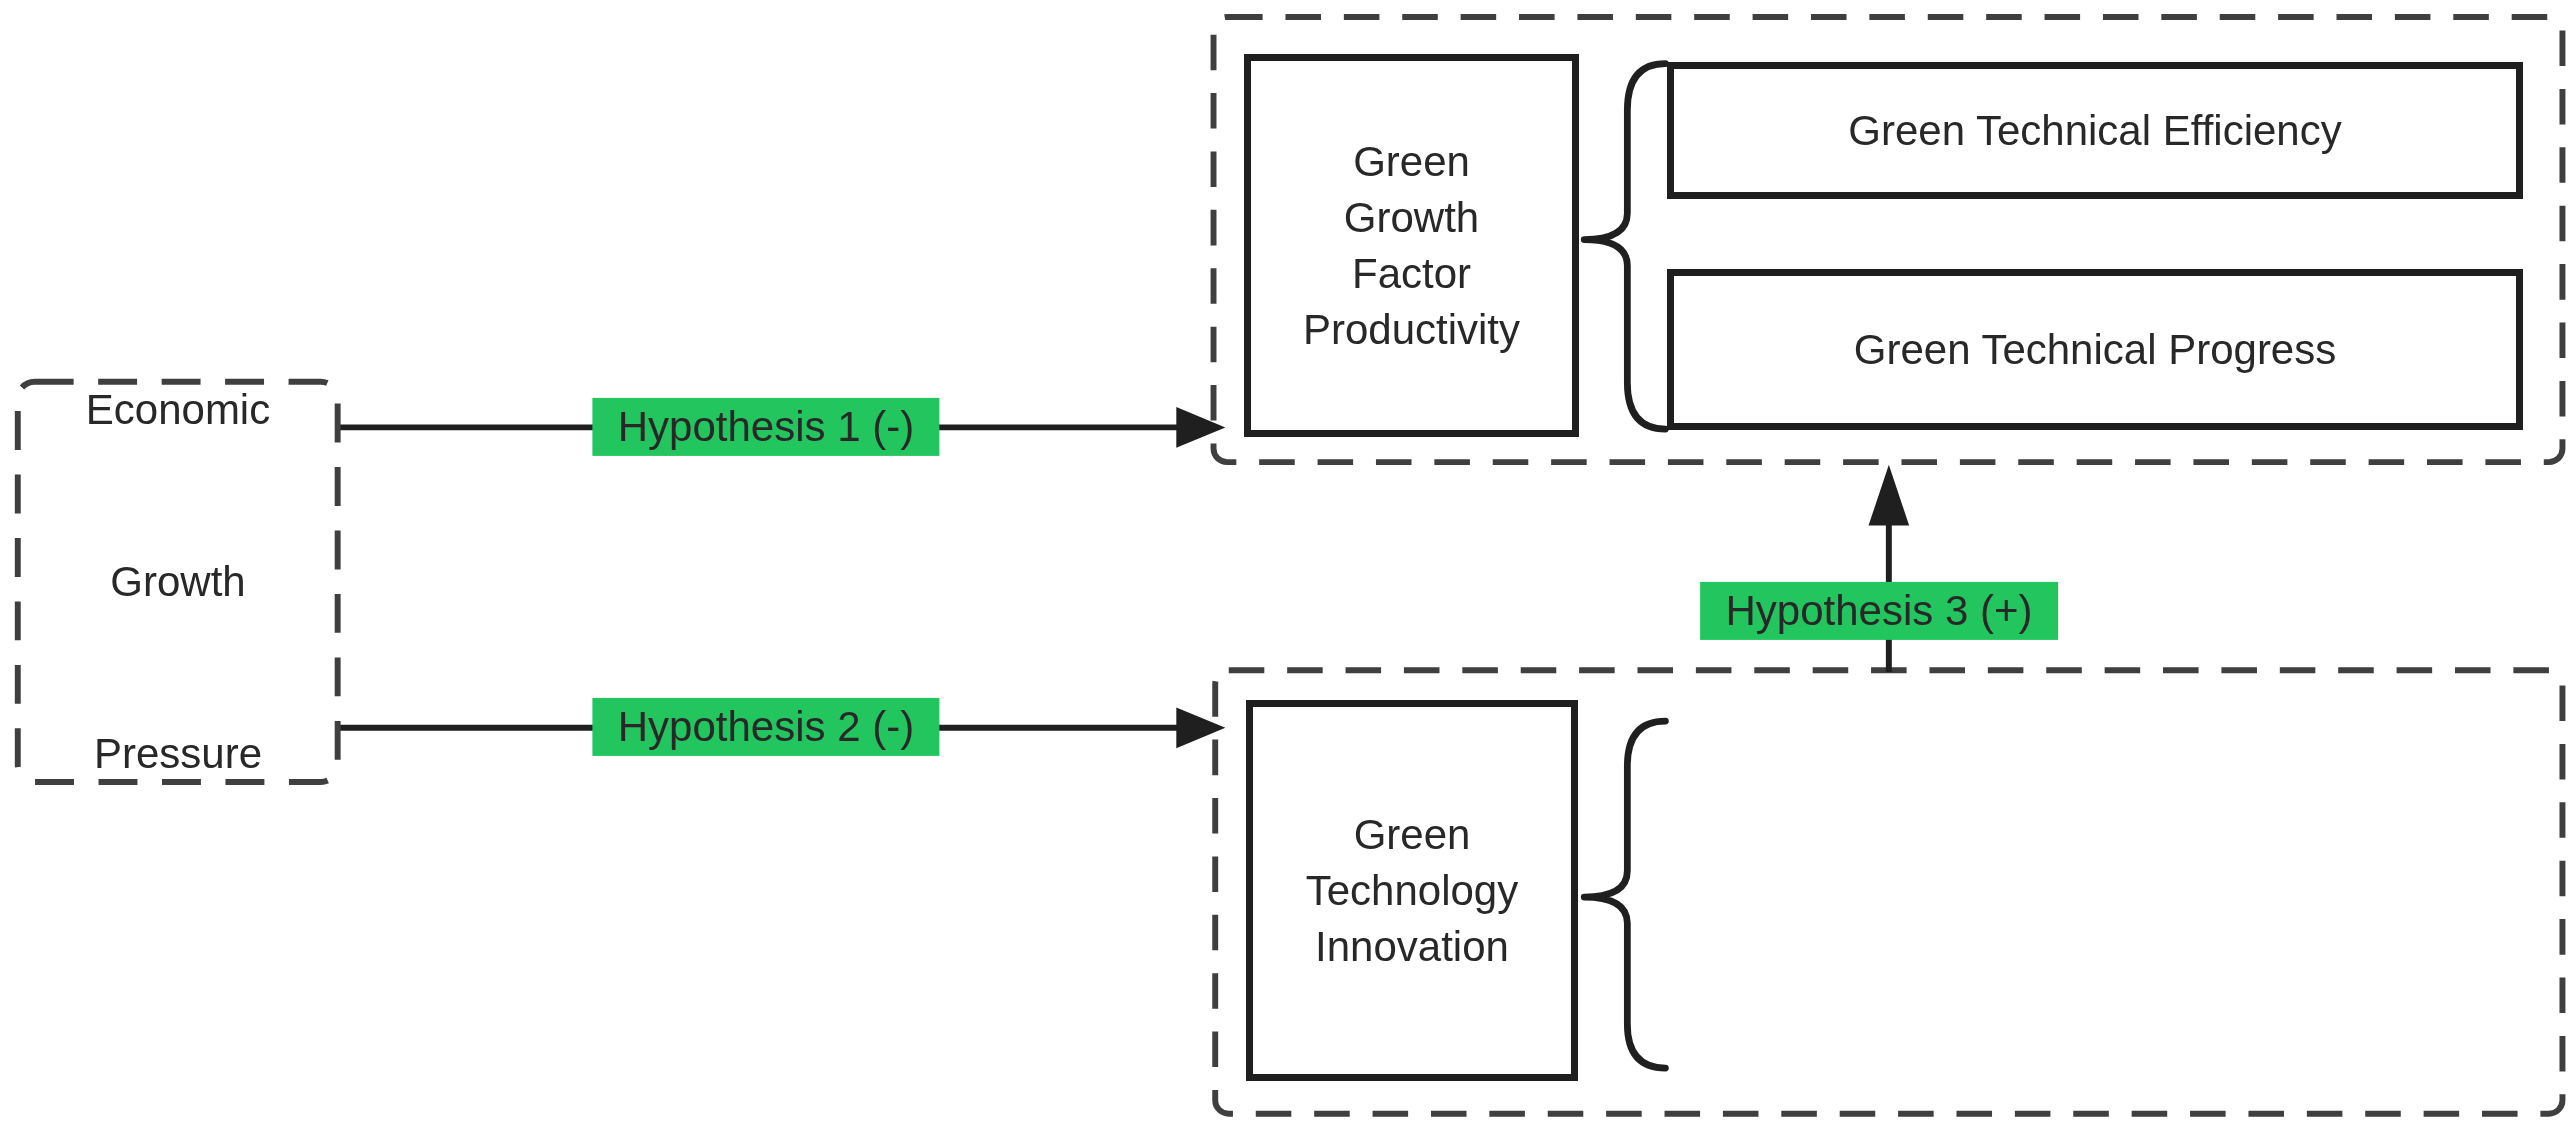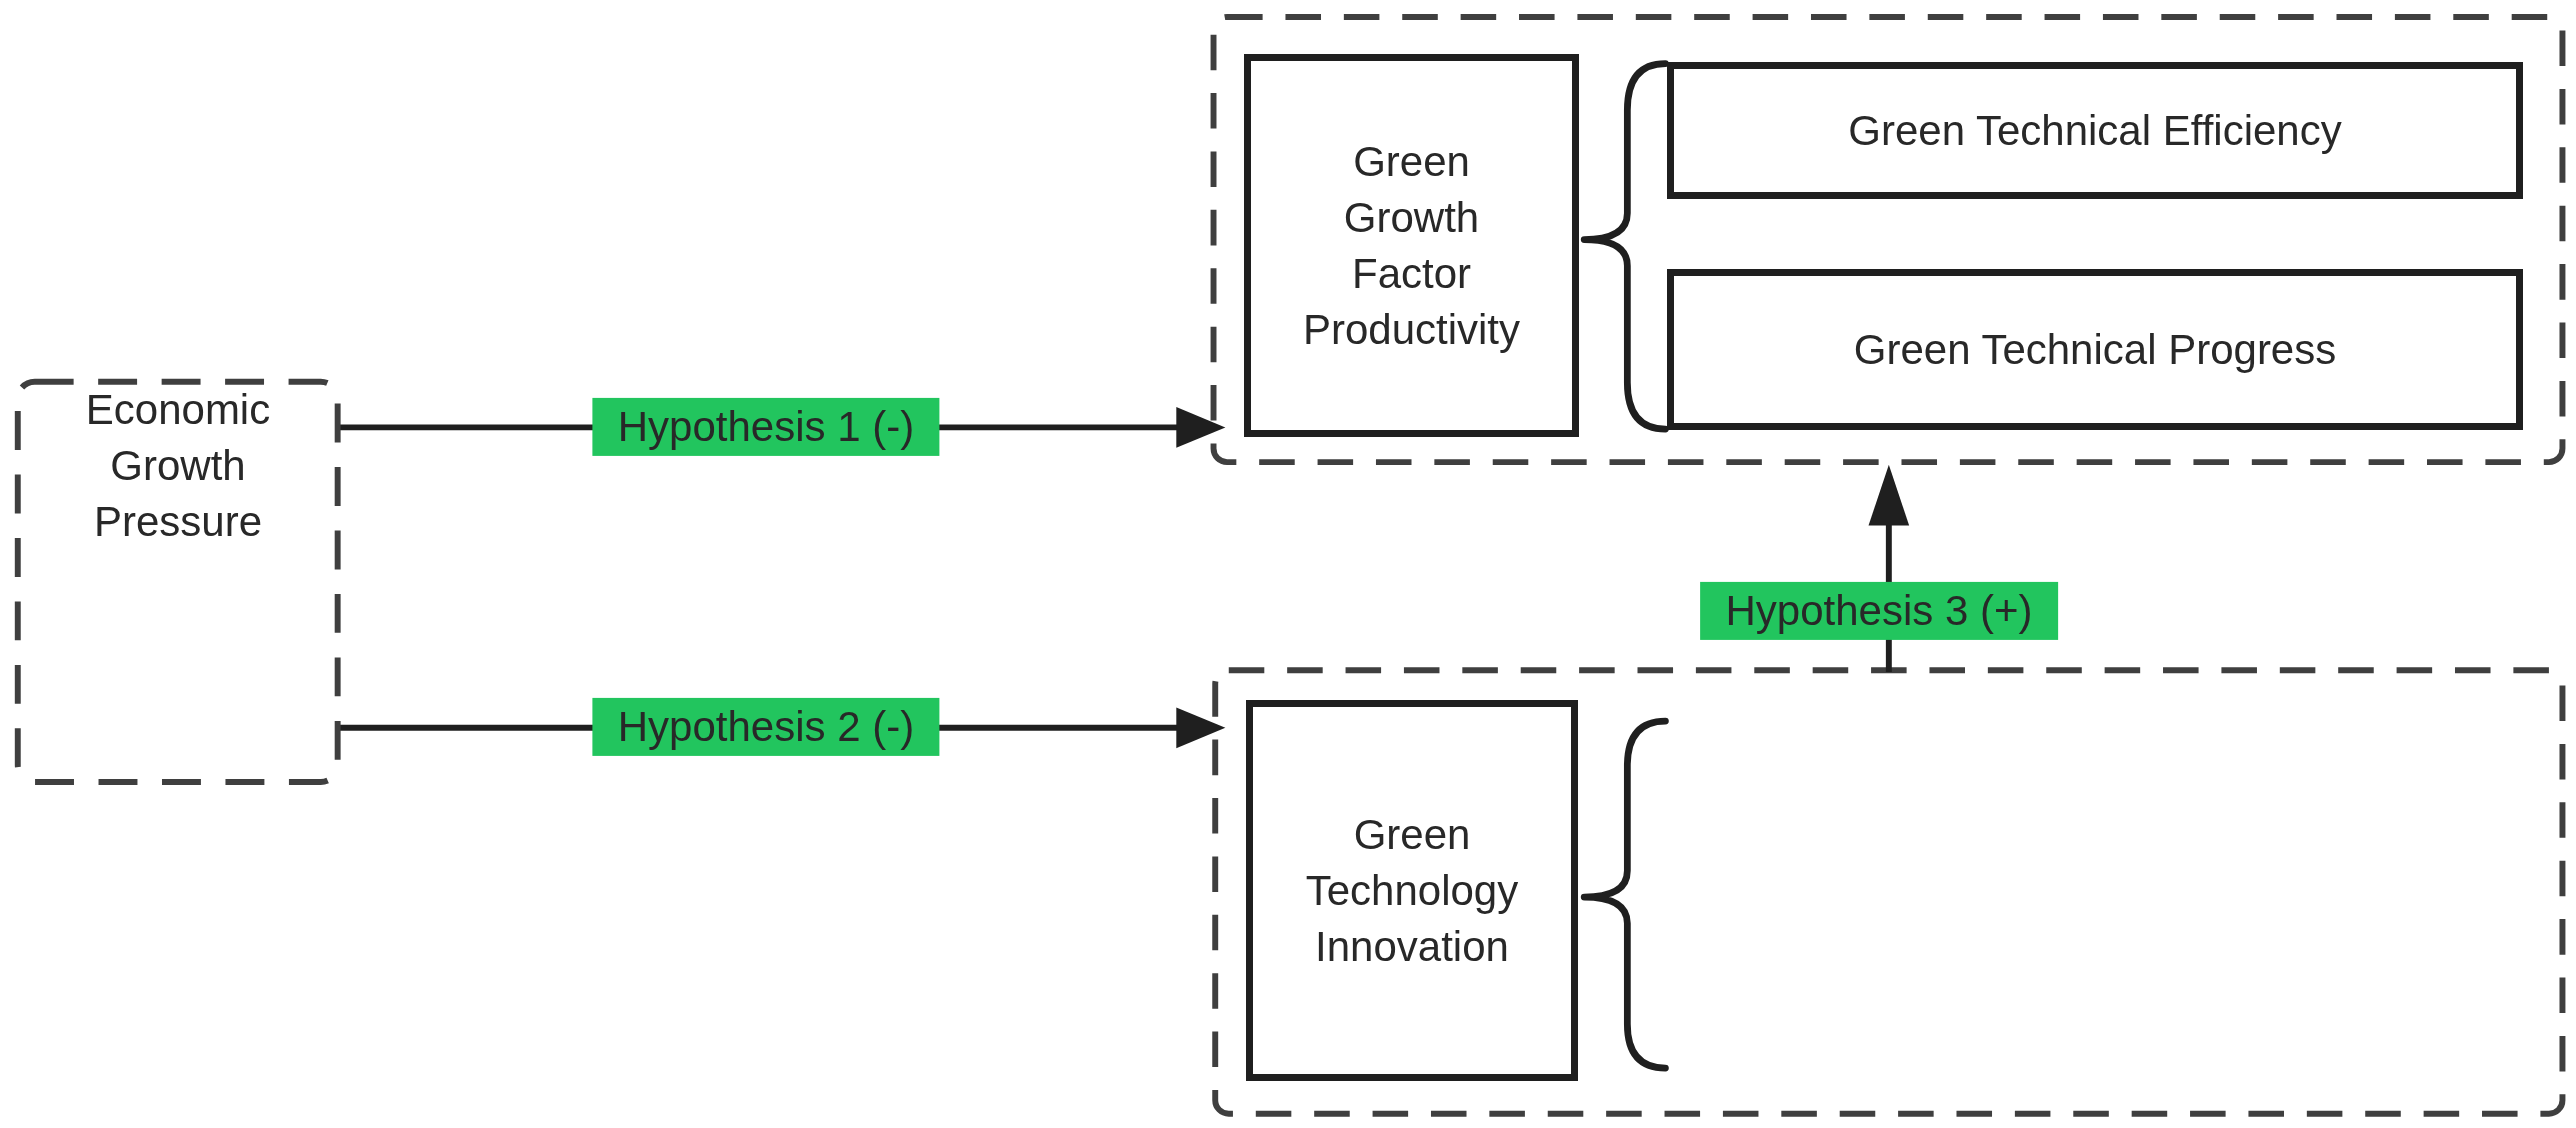--- a/index.html
+++ b/index.html
@@ -36,21 +36,21 @@
     line-height: 56px;
     color: #282828;
   }
   
   .ghost {
     position: absolute;
     box-sizing: border-box;
     display: flex;
     flex-direction: column;
     align-items: center;
-    justify-content: flex-start;
+    justify-content: space-between;
     text-align: center;
     font-size: 42px;
     line-height: 56px;
     color: #282828;
   }
   
   .hyplabel {
     position: absolute;
     transform: translate(-50%, -50%);
     background: #22c55e;

